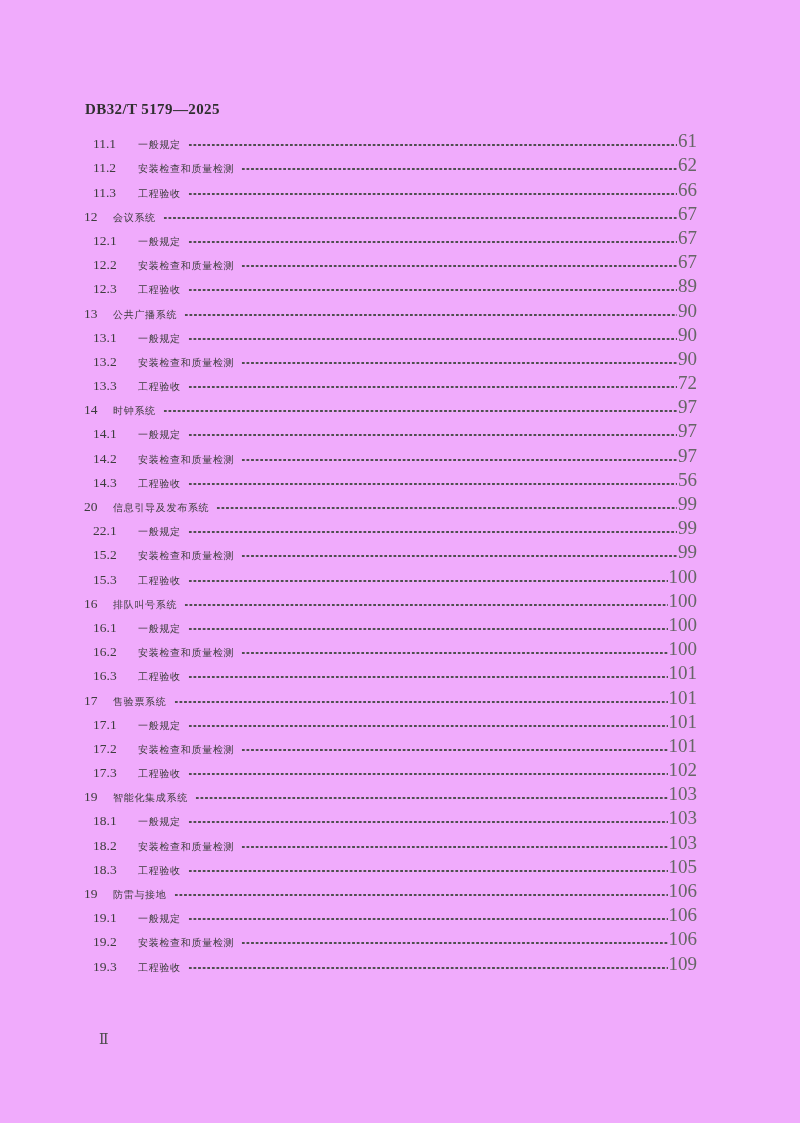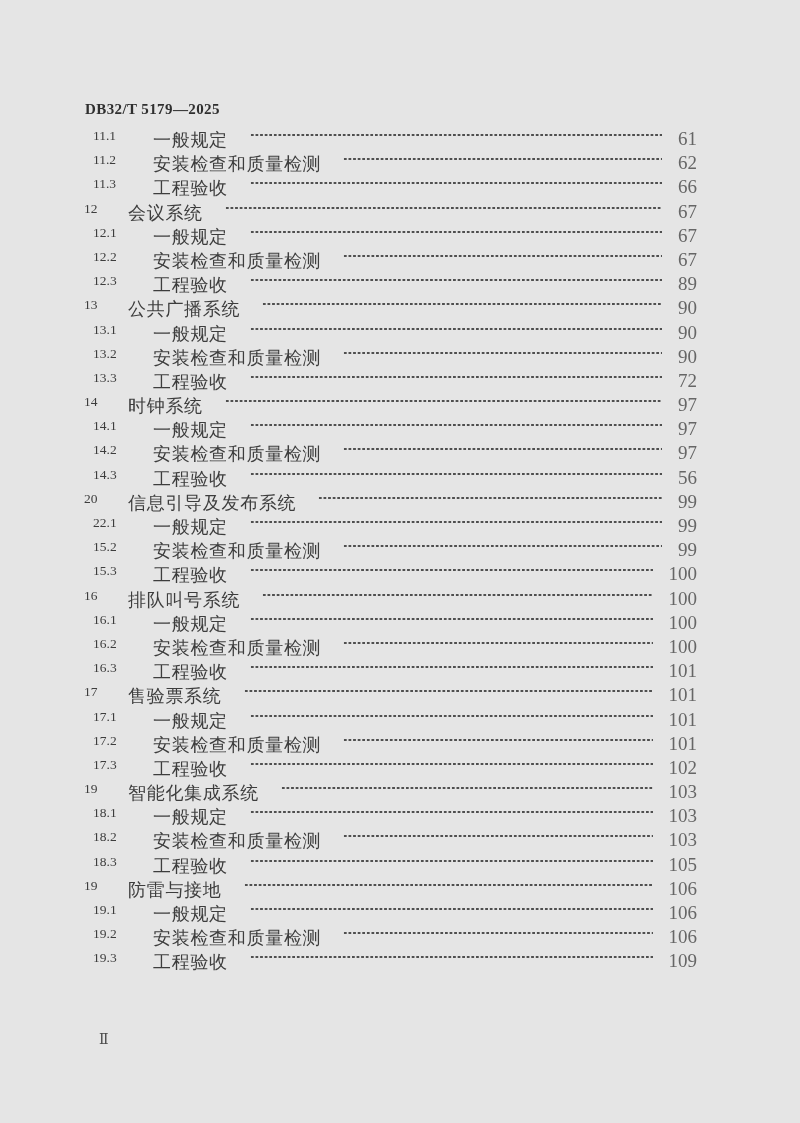--- a/index.html
+++ b/index.html
@@ -6,21 +6,21 @@
   body {
     width: 800px; height: 1123px;
     background: #ffffff;
     font-family: "Liberation Serif", "DejaVu Serif", serif;
     color: #3d3d3d;
     position: relative;
     overflow: hidden;
   }
   .page {
     position: absolute; inset: 0;
-    background: #e5e5e5;
+    background: #f0abfc;
   }
   
   .doc-header {
     position: absolute;
     left: 85px; top: 101px;
     font-size: 15px;
     letter-spacing: 0.4px;
     color: #2f2f2f;
     white-space: nowrap;
   }
@@ -28,37 +28,36 @@
   .doc-header .hdr-rest   { font-weight: 600; }
 
   
   .toc {
     position: absolute;
     left: 84px; top: 128px;
     width: 613px;
   }
   .toc-row {
     display: flex;
-    align-items: flex-start;
+    align-items: flex-end;
     height: 24.2px;
     white-space: nowrap;
-    gap: 15px;
   }
   .toc-row .num {
     flex: 0 0 auto;
     display: inline-block;
     font-size: 13.5px;
     color: #3d3d3d;
   }
   .toc-row.lvl1 .num { width: 29px; }
   .toc-row.lvl2 { padding-left: 9px; }
   .toc-row.lvl2 .num { width: 45px; }
   .toc-row .title {
     flex: 0 0 auto;
-    font-size: 18px;
+    font-size: 10px;
     letter-spacing: 0.7px;
     color: #3d3d3d;
   }
   .toc-row .dots {
     flex: 1 1 auto;
     height: 14px;
     margin-left: 7px;
     margin-right: 1px;
     background-image: radial-gradient(circle, #4f4f4f 1.05px, rgba(0,0,0,0) 1.35px);
     background-size: 4.6px 14px;

